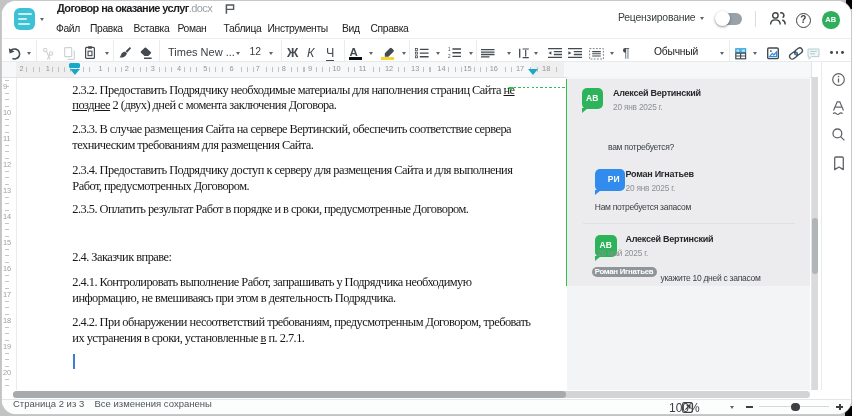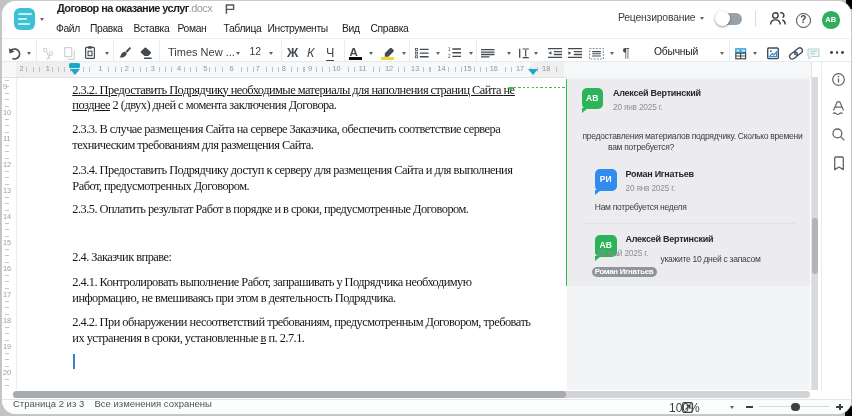--- a/index.html
+++ b/index.html
@@ -246,23 +246,23 @@
         <span class="vrnum" style="top:237.5px;">15</span>
         <span class="vrnum" style="top:263.5px;">16</span>
         <span class="vrnum" style="top:289.5px;">17</span>
         <span class="vrnum" style="top:315.5px;">18</span>
         <span class="vrnum" style="top:341.5px;">19</span>
         <span class="vrnum" style="top:367.5px;">20</span>
       </div>
 <div class="abs" style="left:15.5px;top:77.5px;width:1px;height:313px;background:#ececee;"></div>
 
 <div id="doc">
-        <div class="dline" style="top:82.5px;text-decoration:underline;">2.3.2. Предоставить Подрядчику необходимые материалы для наполнения страниц Сайта <u>не</u></div>
+        <div class="dline" style="top:82.5px;">2.3.2. Предоставить Подрядчику необходимые материалы для наполнения страниц Сайта <u>не</u></div>
         <div class="dline" style="top:98.4px;"><u>позднее</u> 2 (двух) дней с момента заключения Договора.</div>
-        <div class="dline" style="top:122.3px;">2.3.3. В случае размещения Сайта на сервере Заказчика, обеспечить соответствие сервера</div>
+        <div class="dline" style="top:122.3px;">2.3.3. В случае размещения Сайта на сервере Вертинский, обеспечить соответствие сервера</div>
         <div class="dline" style="top:138.3px;">техническим требованиям для размещения Сайта.</div>
         <div class="dline" style="top:162.7px;">2.3.4. Предоставить Подрядчику доступ к серверу для размещения Сайта и для выполнения</div>
         <div class="dline" style="top:179.3px;">Работ, предусмотренных Договором.</div>
         <div class="dline" style="top:201.6px;">2.3.5. Оплатить результат Работ в порядке и в сроки, предусмотренные Договором.</div>
         <div class="dline" style="top:249.5px;">2.4. Заказчик вправе:</div>
         <div class="dline" style="top:274.6px;">2.4.1. Контролировать выполнение Работ, запрашивать у Подрядчика необходимую</div>
         <div class="dline" style="top:290.6px;">информацию, не вмешиваясь при этом в деятельность Подрядчика.</div>
         <div class="dline" style="top:314.7px;">2.4.2. При обнаружении несоответствий требованиям, предусмотренным Договором, требовать</div>
         <div class="dline" style="top:330.5px;font-family:Liberation Serif, serif;">их устранения в сроки, установленные <u>в</u> п. 2.7.1.</div>
       </div>
@@ -272,35 +272,34 @@
 <div class="abs" style="left:508px;top:87px;width:0;height:0;border-left:3.2px solid transparent;border-right:3.2px solid transparent;border-top:4px solid #2ebd4e;"></div>
 <div class="abs" style="left:513.5px;top:87.2px;width:53px;height:1.2px;background:repeating-linear-gradient(90deg,#2ebd4e 0 2.3px,transparent 2.3px 4.4px);"></div>
 <div class="abs" style="left:565.6px;top:79px;width:1.6px;height:207px;background:#2ebd4e;"></div>
 
 <div class="abs" style="left:567.2px;top:77px;width:243px;height:313px;background:#f3f4f5;"></div>
 <div class="abs" style="left:567.2px;top:79px;width:243px;height:207px;background:#ececee;"></div>
 
 <div class="bub" style="left:581.5px;top:87.5px;background:#2db45a;border-top-color:#2db45a;">АВ</div>
 <div class="cmtname" style="left:613px;top:88px;">Алексей Вертинский</div>
 <div class="cmtdate" style="left:613px;top:101.8px;">20 янв 2025 г.</div>
-<div class="cmtbody" style="left:582.5px;top:131.3px;">предоставления материалов подрядчику. Сколько времени</div>
 <div class="cmtbody" style="left:608px;top:141.7px;">вам потребуется?</div>
 
-<div class="bub" style="left:595px;top:169px;background:#318ced;border-top-color:#318ced;">РИ</div>
+<div class="bub" style="left:595px;top:169px;background:#318ced;border-top-color:#318ced;padding-left:8px;">РИ</div>
 <div class="cmtname" style="left:625.5px;top:168.7px;">Роман Игнатьев</div>
 <div class="cmtdate" style="left:625.5px;top:182.5px;">20 янв 2025 г.</div>
-<div class="cmtbody" style="left:594.8px;top:201.7px;">Нам потребуется неделя</div>
+<div class="cmtbody" style="left:594.8px;top:201.7px;">Нам потребуется запасом</div>
 
 <div class="abs" style="left:583px;top:222.5px;width:212px;height:1px;background:#dfe0e2;"></div>
 
 <div class="bub" style="left:595px;top:235px;background:#2db45a;border-top-color:#2db45a;">АВ</div>
 <div class="cmtname" style="left:625.5px;top:234.3px;">Алексей Вертинский</div>
 <div class="cmtdate" style="left:597px;top:248.2px;">26 май 2025 г.</div>
 <div class="abs" style="left:591.5px;top:267.3px;width:65px;height:10.2px;border-radius:5.5px;background:#8f959b;color:#fff;font-size:7.8px;letter-spacing:-0.25px;font-weight:bold;text-align:center;line-height:10.2px;">Роман Игнатьев</div>
-<div class="cmtbody" style="left:660.5px;top:254px;">укажите 10 дней с запасом</div>
+<div class="cmtbody" style="left:660.5px;top:273px;">укажите 10 дней с запасом</div>
 
 <div class="abs" style="left:810.5px;top:61.5px;width:1px;height:329px;background:#e2e4e6;"></div>
 <div class="abs" style="left:811.5px;top:61.5px;width:41px;height:337px;background:#fff;"></div>
 <div class="abs" style="left:811.8px;top:77px;width:6.2px;height:313px;background:#d8dadc;"></div>
 <div class="abs" style="left:811.8px;top:218px;width:6.2px;height:56px;border-radius:3px;background:#b2b5b7;"></div>
 <div class="abs" style="left:820.5px;top:61.5px;width:1px;height:337px;background:#e8eaec;"></div>
 
 <svg style="left:832px;top:73px;" width="13" height="13" viewBox="0 0 13 13">
         <circle cx="6.5" cy="6.5" r="5.8" fill="none" stroke="#5f6368" stroke-width="1.2"></circle>
         <path d="M6.5 5.5 V9.5" stroke="#5f6368" stroke-width="1.3"></path>

